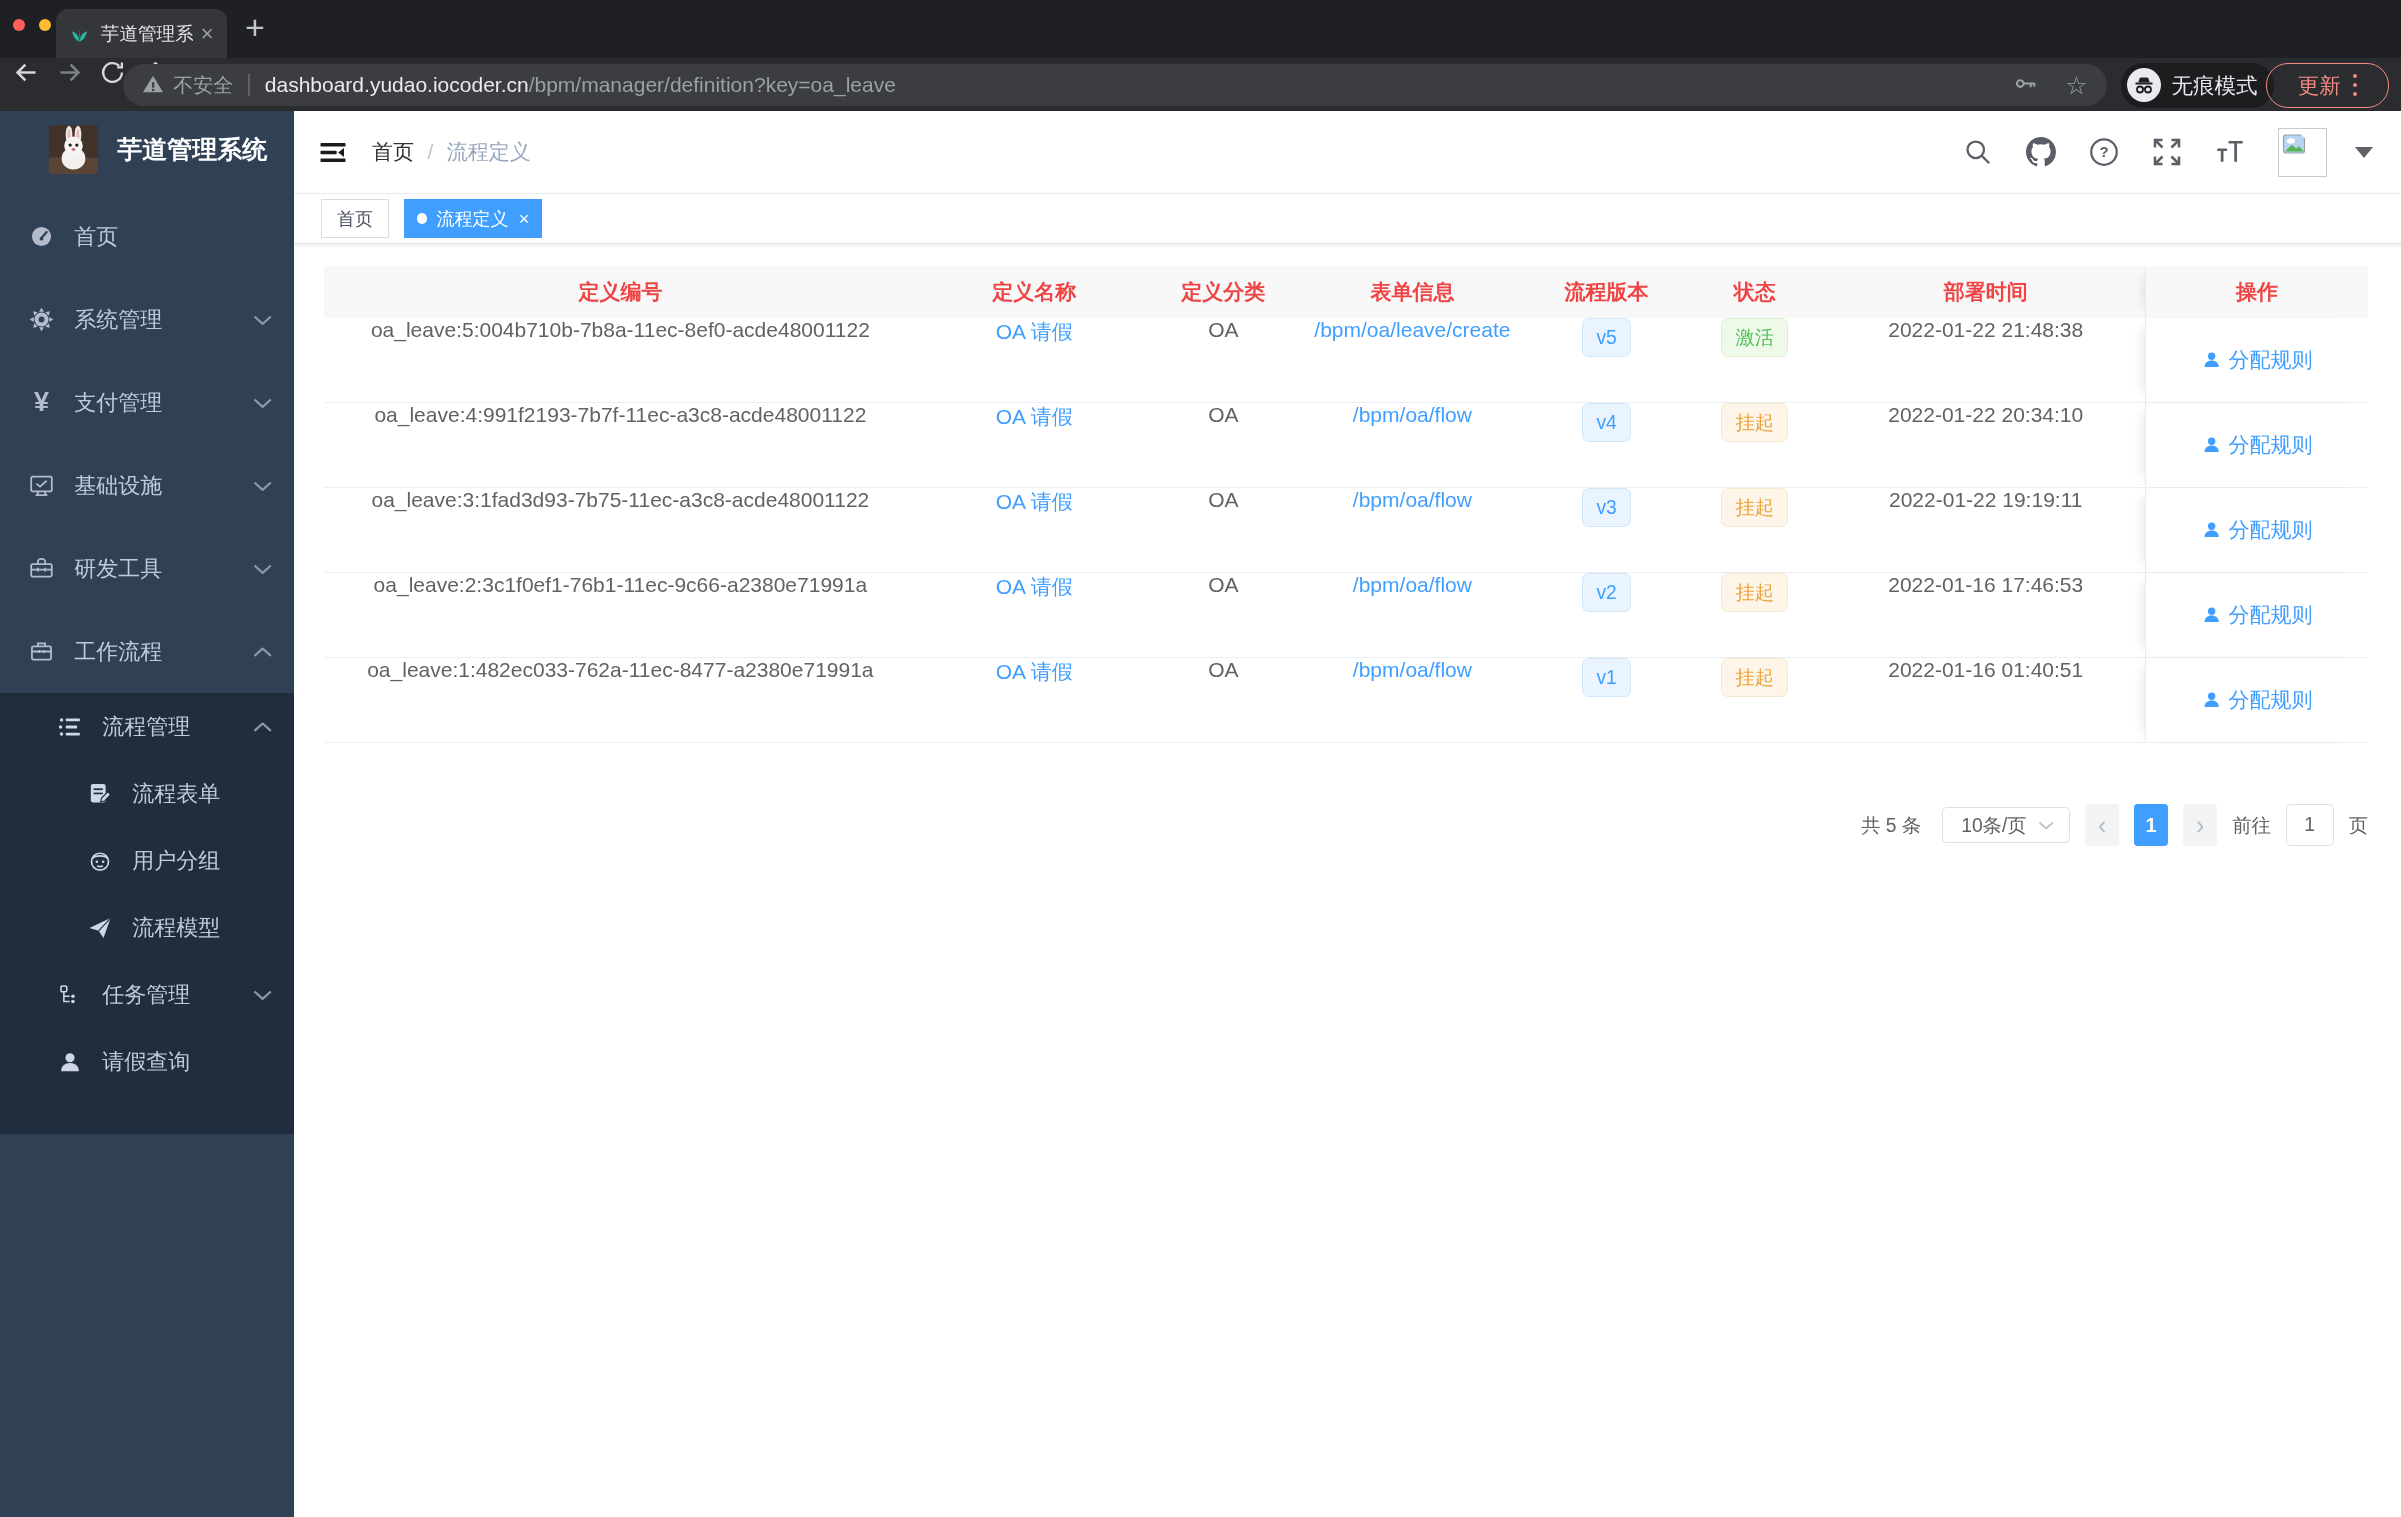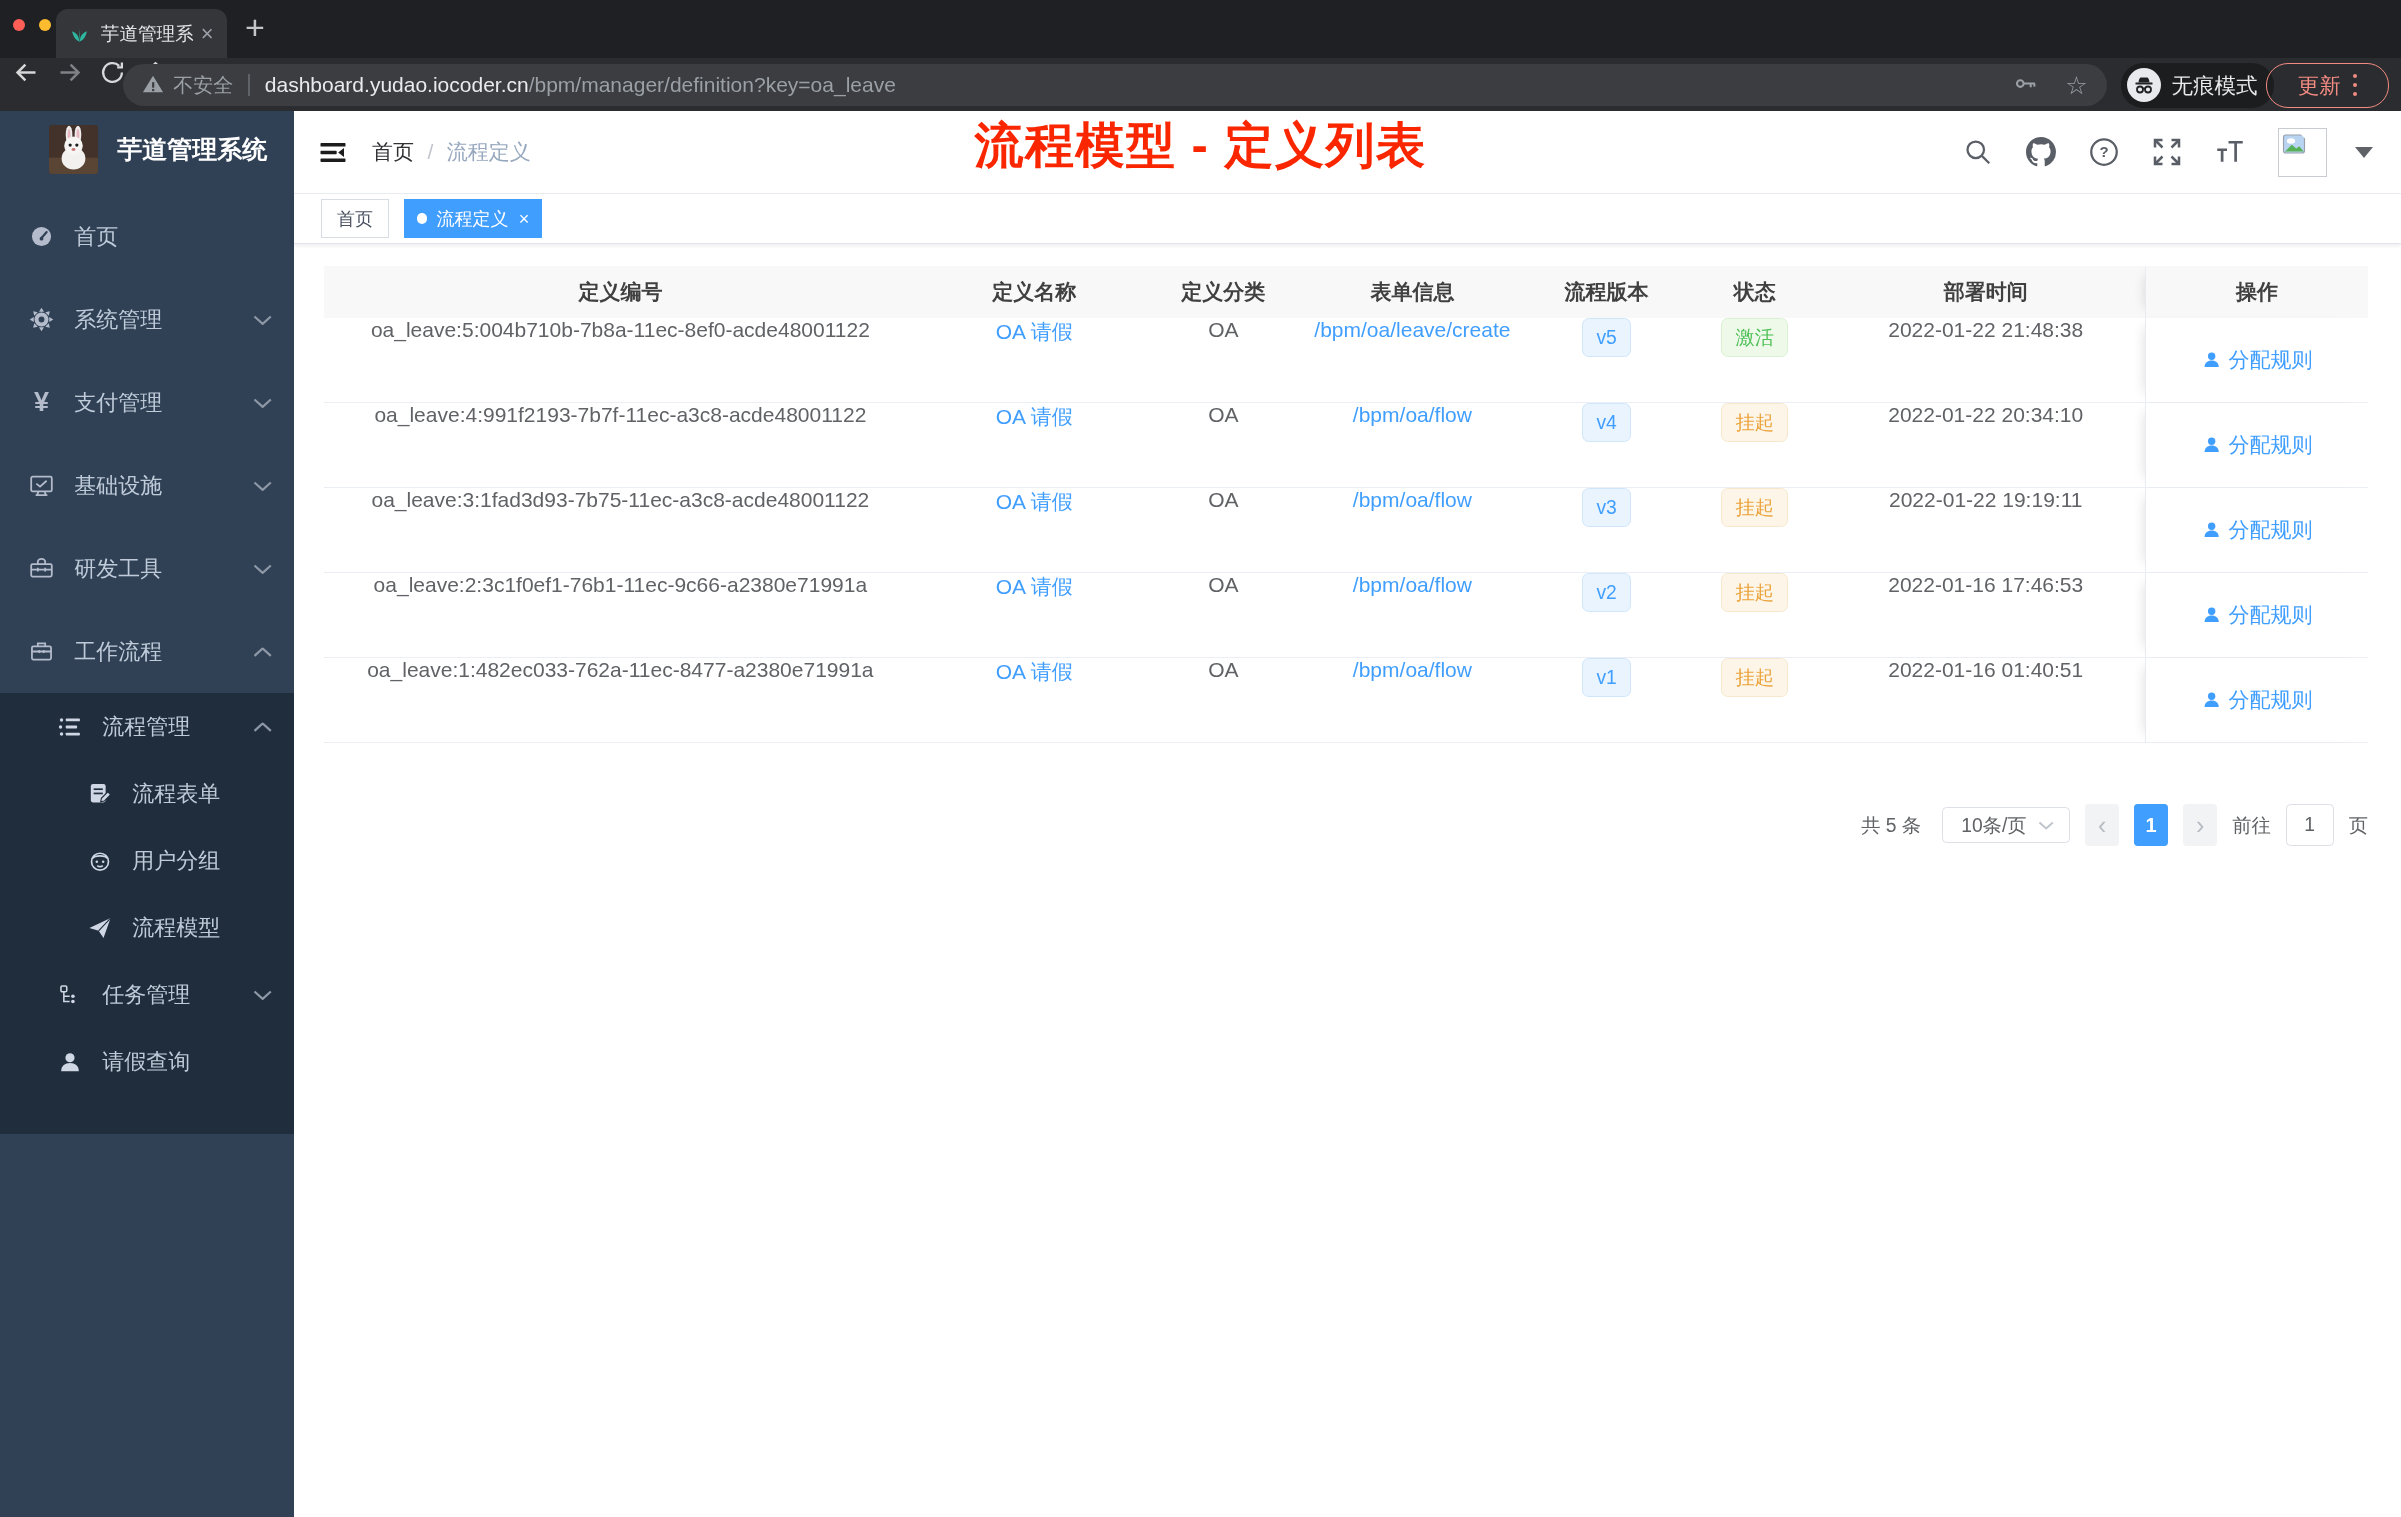--- a/index.html
+++ b/index.html
@@ -81,21 +81,21 @@
          background:#fff; color:#495060; font-size:18px; cursor:pointer; }
   .tag.active { background:#409eff; border-color:#409eff; color:#fff; padding:0 12px; }
   .tag-dot { width:10.4px; height:10.4px; border-radius:50%; background:#fff; margin-right:9px; }
   .tag-close { margin-left:10.4px; font-size:18px; line-height:1; }
 
   .content { flex:1; padding:22px 33px 0 30px; background:#fff; min-width:0; }
 
   
   .table { width:100%; }
   .thead { display:flex; height:52px; background:#f8f8f9; align-items:center; }
-  .th { font-size:21px; font-weight:bold; color:#404040; display:flex; align-items:center; justify-content:center; }
+  .th { font-size:21px; font-weight:bold; color:#ef4444; display:flex; align-items:center; justify-content:center; }
   .trow { display:flex; height:85px; align-items:flex-start; border-bottom:0.7px solid #ebeef5; background:#fff; }
   .td { font-size:21px; color:#606266; display:flex; align-items:center; justify-content:center;
         white-space:nowrap; overflow:hidden; }
   .c1{width:29%;} .c2{width:11.5%;} .c3{width:7%;} .c4{width:11.5%;}
   .c5{width:7.5%;} .c6{width:7%;} .c7{width:15.6%;} .c8{width:10.9%;}
   .c8 { border-left:0.7px solid #e8ebf1; box-shadow:-10.4px 0 12px -10.4px rgba(0,0,0,0.14); align-self:stretch; }
   .link { color:#409eff; cursor:pointer; }
   .badge-v { display:inline-block; background:#e9f4ff; border:0.7px solid #cfe6fb; color:#409eff;
              border-radius:6.7px; padding:6.7px 13.4px; font-size:19.3px; line-height:1.2; }
   .badge-s { display:inline-block; border-radius:6.7px; padding:6.7px 13.4px; font-size:19.3px; line-height:1.2; }
@@ -633,15 +633,14 @@
           <span class="pg-page">1</span>
           <span class="pg-btn">›</span>
           <span>前往</span>
           <input class="pg-goto-input" value="1" style="">
           <span>页</span>
         </div>
       </div>
     </section>
   </div>
 
-  <div class="annotation">流程模型 - 定义列表</div>
 </div>
 
 
 </body></html>

